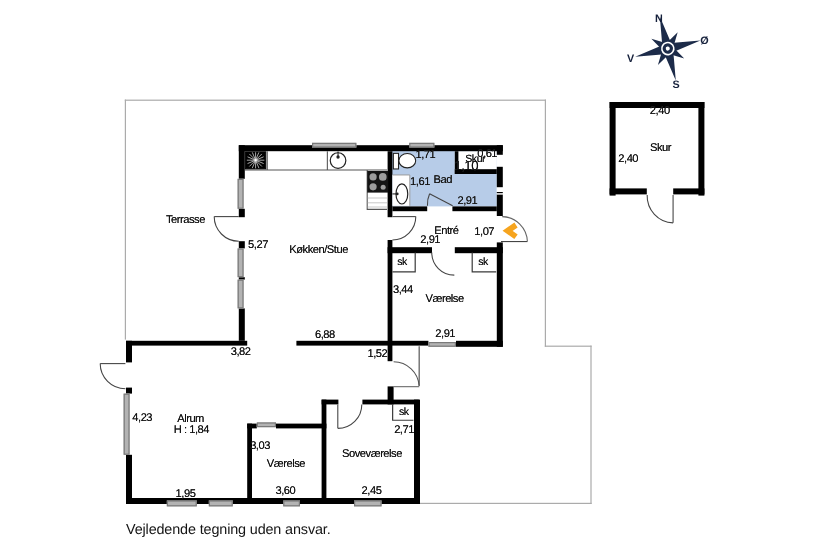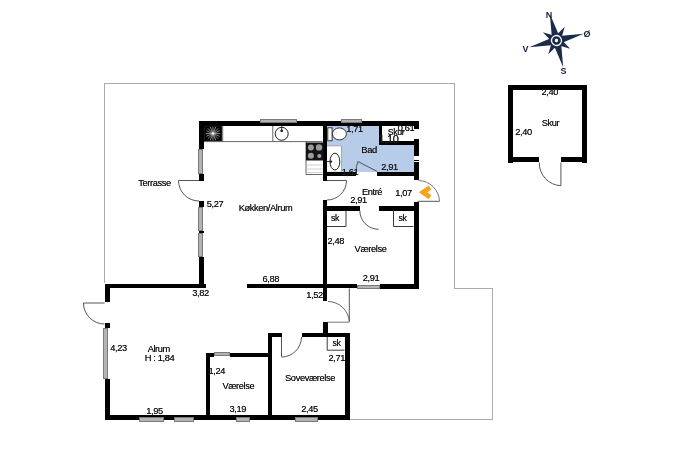--- a/index.html
+++ b/index.html
@@ -193,46 +193,47 @@
   <g font-family="Liberation Sans,sans-serif" font-size="9" font-weight="bold" fill="#16213c" text-anchor="middle">
     <text x="549" y="18">N</text>
     <text x="563.5" y="73.5">S</text>
     <text x="587" y="37">Ø</text>
     <text x="525.5" y="51.5">V</text>
   </g>
 </svg>
 
 <div class="lb" style="left:154.5px;top:183px">Terrasse</div>
 <div class="lb" style="left:215px;top:204px">5,27</div>
-<div class="lb" style="left:265.5px;top:207.5px">Køkken/Alrum</div>
+<div class="lb" style="left:265.5px;top:207.5px">Køkken/Stue</div>
 <div class="lb" style="left:354.5px;top:128.5px">1,71</div>
 <div class="lb" style="left:406px;top:127.5px">0,61</div>
 <div class="lb" style="left:396px;top:133px;font-size:8.8px">Skur</div>
 <div class="lb" style="left:388.5px;top:139px;font-size:11px">1,10</div>
 <div class="lb" style="left:369px;top:150px">Bad</div>
-<div class="lb" style="left:350px;top:172px">1,61</div>
+<div class="lb" style="left:350px;top:151px">1,61</div>
 <div class="lb" style="left:389.5px;top:166.5px">2,91</div>
 <div class="lb" style="left:403.5px;top:193px">1,07</div>
 <div class="lb" style="left:372px;top:191.5px">Entré</div>
 <div class="lb" style="left:358.5px;top:199.8px">2,91</div>
 <div class="lb" style="left:335px;top:219px;font-size:8.8px">sk</div>
 <div class="lb" style="left:402.6px;top:219px;font-size:8.8px">sk</div>
-<div class="lb" style="left:335.7px;top:240.8px">2,48</div>
+<div class="lb" style="left:335.7px;top:240.8px">3,44</div>
 <div class="lb" style="left:370.5px;top:249px">Værelse</div>
 <div class="lb" style="left:371px;top:278px">2,91</div>
 <div class="lb" style="left:270.7px;top:278.5px">6,88</div>
 <div class="lb" style="left:200.5px;top:293.3px">3,82</div>
 <div class="lb" style="left:314.5px;top:295px">1,52</div>
 <div class="lb" style="left:118.5px;top:348px">4,23</div>
 <div class="lb" style="left:158.8px;top:349px">Alrum</div>
 <div class="lb" style="left:159.5px;top:358.4px">H : 1,84</div>
-<div class="lb" style="left:216.7px;top:371px">1,24</div>
+<div class="lb" style="left:216.7px;top:371px">3,03</div>
 <div class="lb" style="left:238.3px;top:386.2px">Værelse</div>
-<div class="lb" style="left:237.8px;top:409px">3,19</div>
+<div class="lb" style="left:237.8px;top:409px">3,60</div>
 <div class="lb" style="left:154.6px;top:411.2px">1,95</div>
 <div class="lb" style="left:309.6px;top:408.9px">2,45</div>
 <div class="lb" style="left:310px;top:377.5px">Soveværelse</div>
 <div class="lb" style="left:336.5px;top:343.5px;font-size:8.8px">sk</div>
 <div class="lb" style="left:336.7px;top:358.4px">2,71</div>
 <div class="lb" style="left:549.8px;top:92.3px">2,40</div>
 <div class="lb" style="left:550.4px;top:123px">Skur</div>
 <div class="lb" style="left:523.5px;top:132.3px">2,40</div>
+<div style="position:absolute;left:105px;top:435px;font:12px/1.1 'Liberation Sans',sans-serif;letter-spacing:-0.12px;color:#141414">Vejledende tegning uden ansvar.</div>
 </div>
 
 </body></html>

